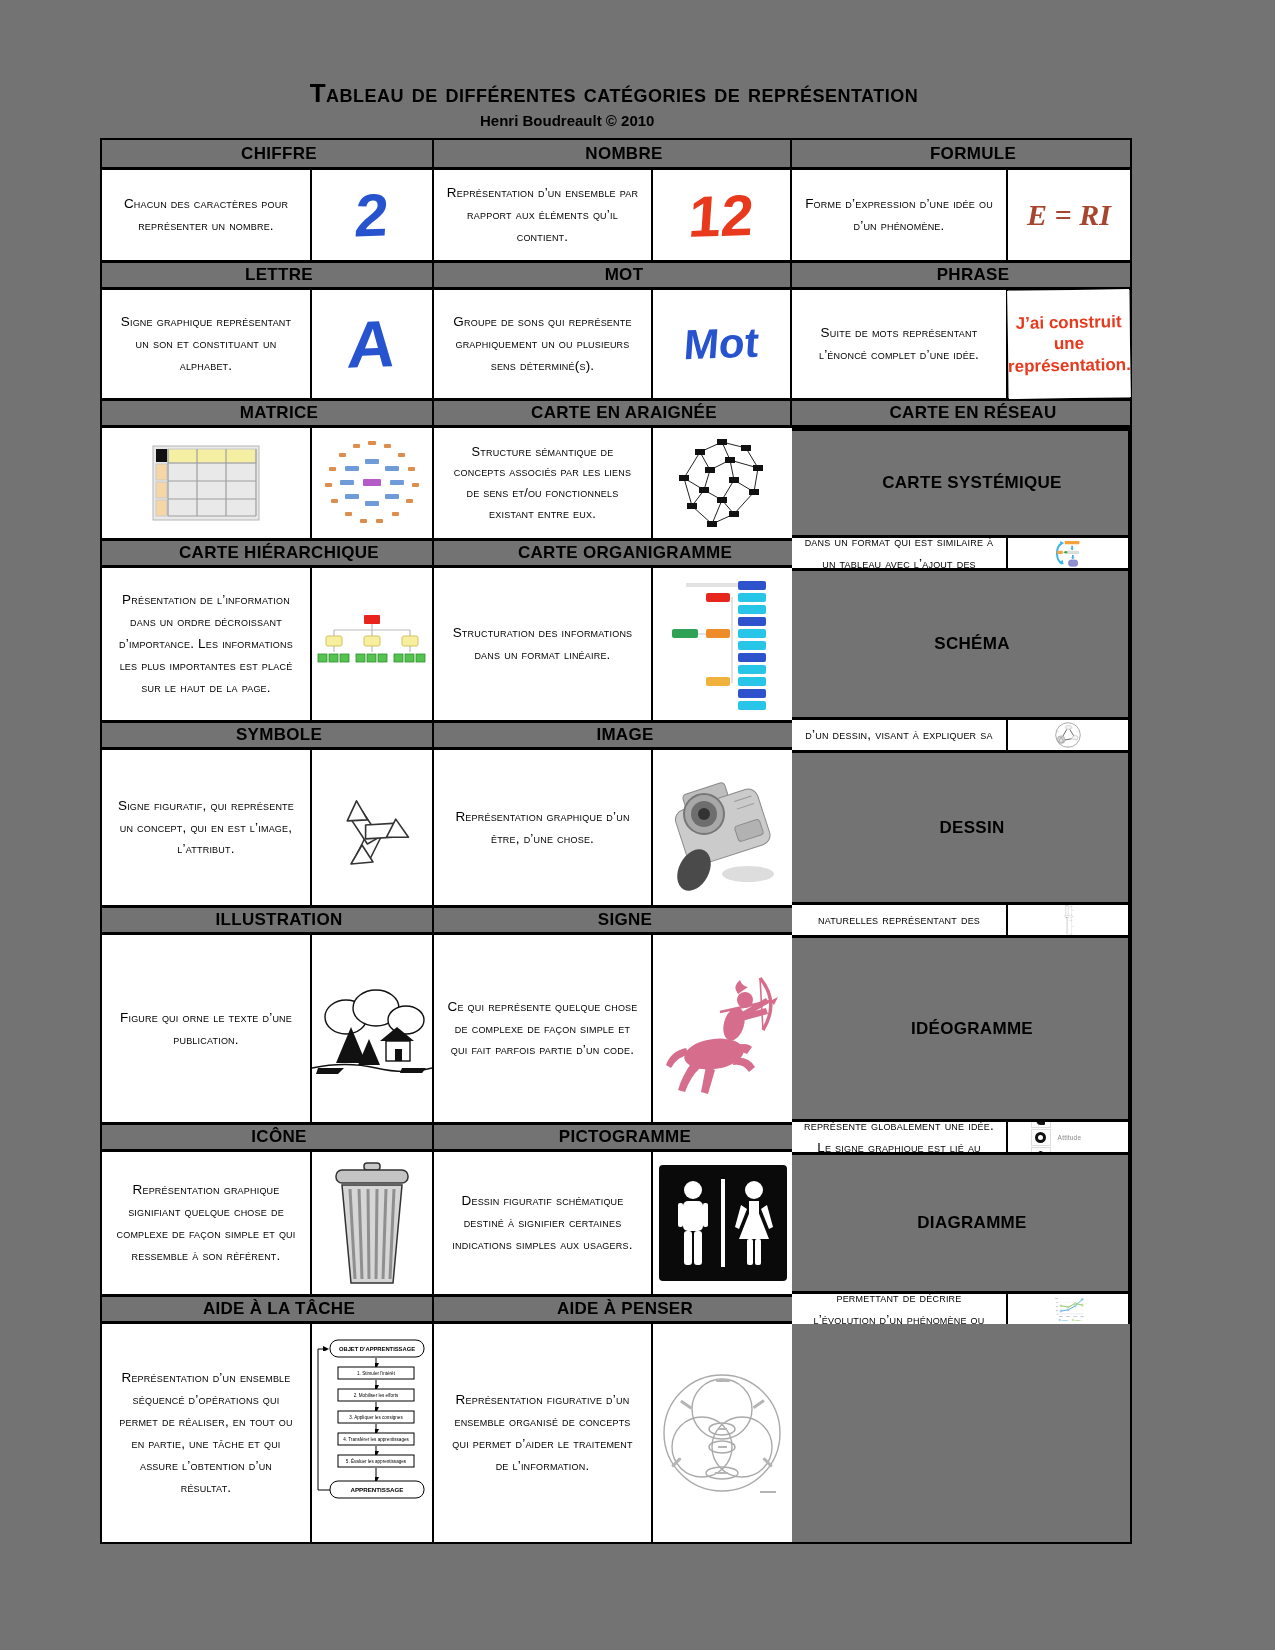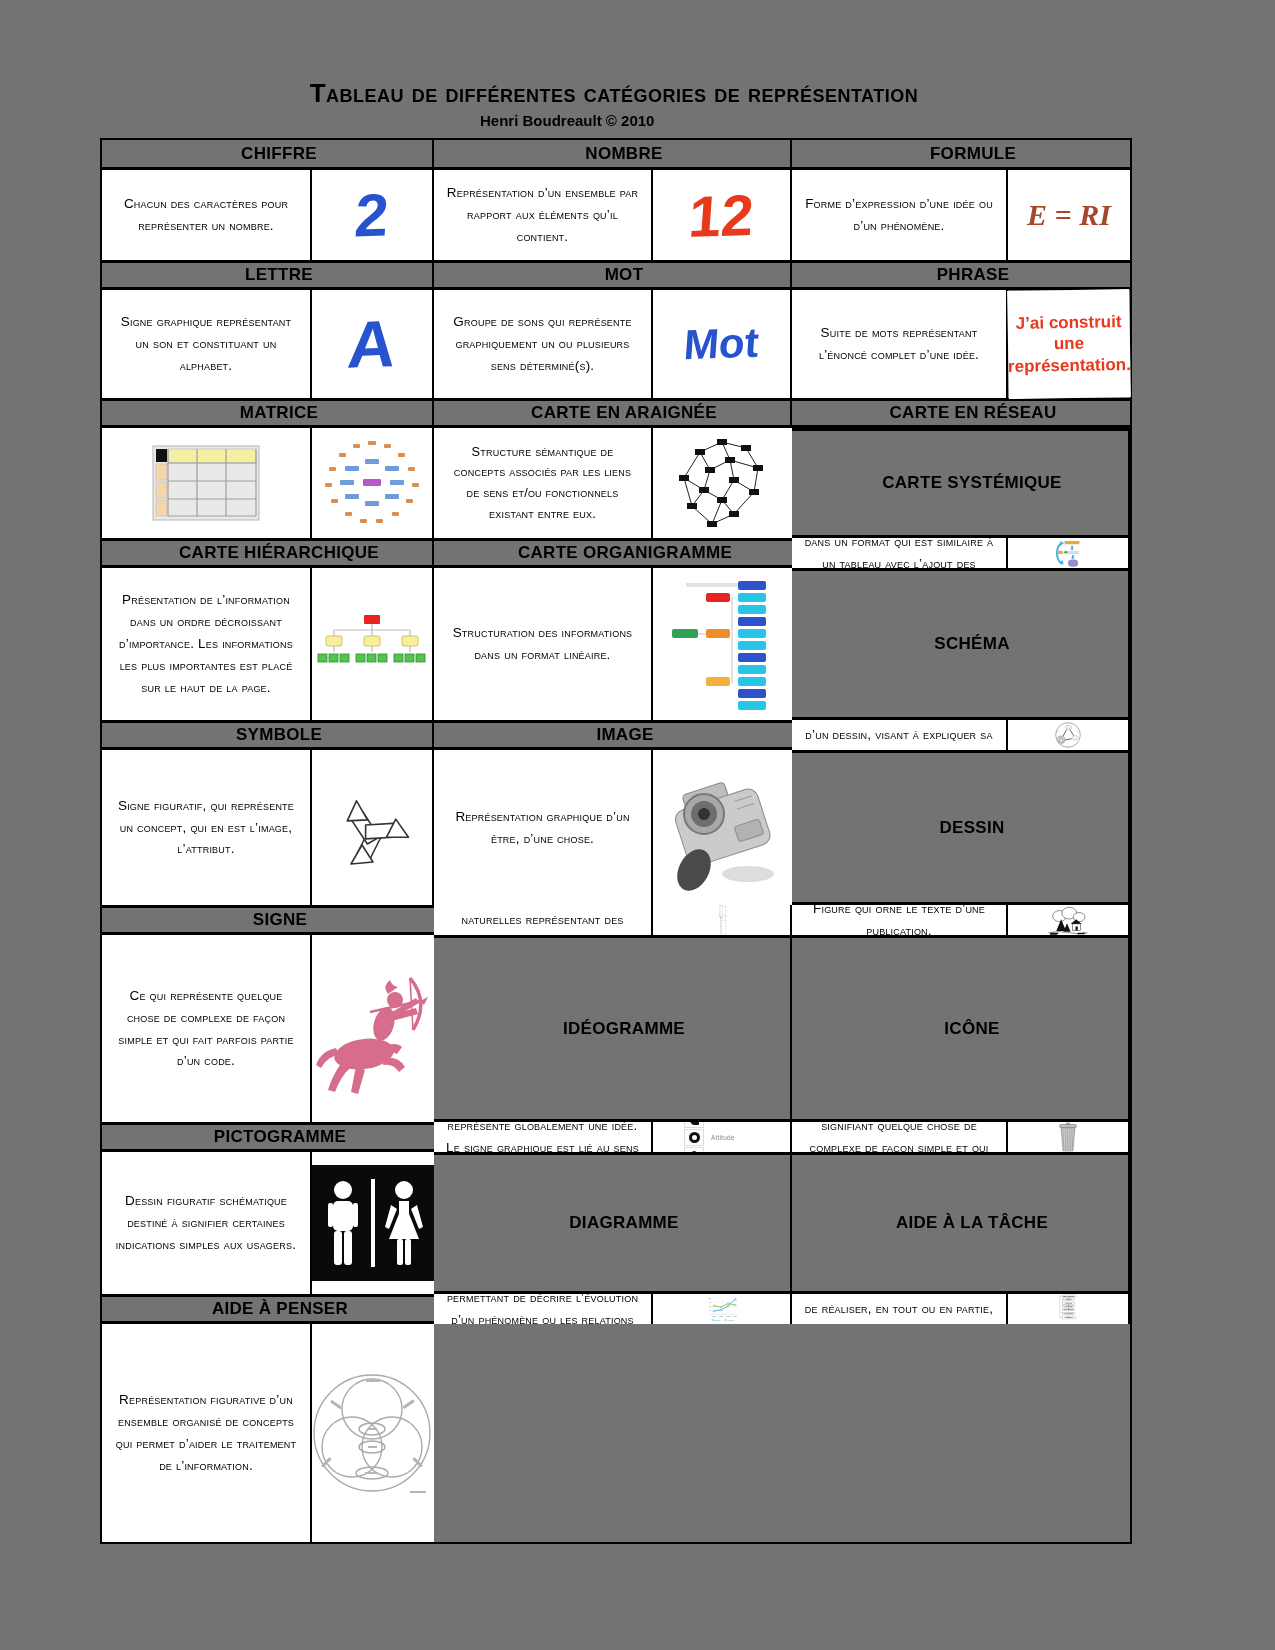--- a/index.html
+++ b/index.html
@@ -294,20 +294,21 @@
         </g>
         <circle cx="40" cy="56" r="20" fill="#a8a8a8" stroke="#777" stroke-width="2"></circle>
         <circle cx="40" cy="56" r="13" fill="#6e6e6e"></circle>
         <circle cx="40" cy="56" r="6" fill="#333"></circle>
         <ellipse cx="30" cy="112" rx="15" ry="22" transform="rotate(28 30 112)" fill="#4a4a4a"></ellipse>
         <ellipse cx="84" cy="116" rx="26" ry="8" fill="#ddd"></ellipse>
       </svg>
     </div>
 
     <div class="hdr">DESSIN</div>
+    <div class="hdr">ILLUSTRATION</div>
     <div class="hdr c3">SIGNE</div>
 
     <div class="cell desc">Ligne, contour de formes naturelles représentant des personnes ou des choses.</div>
     <div class="cell ex">
       <svg width="90" height="180" viewBox="0 0 90 180">
         <g stroke="#9a9a9a" stroke-width="1" fill="none">
           <rect x="28" y="6" width="20" height="56"></rect>
           <path d="M28,18 L48,8 M28,32 L48,22 M28,46 L48,36 M28,60 L48,50"></path>
           <path d="M24,62 h28 v6 h-5 v8 h-18 v-8 h-5 z"></path>
           <rect x="36" y="76" width="8" height="100"></rect>

